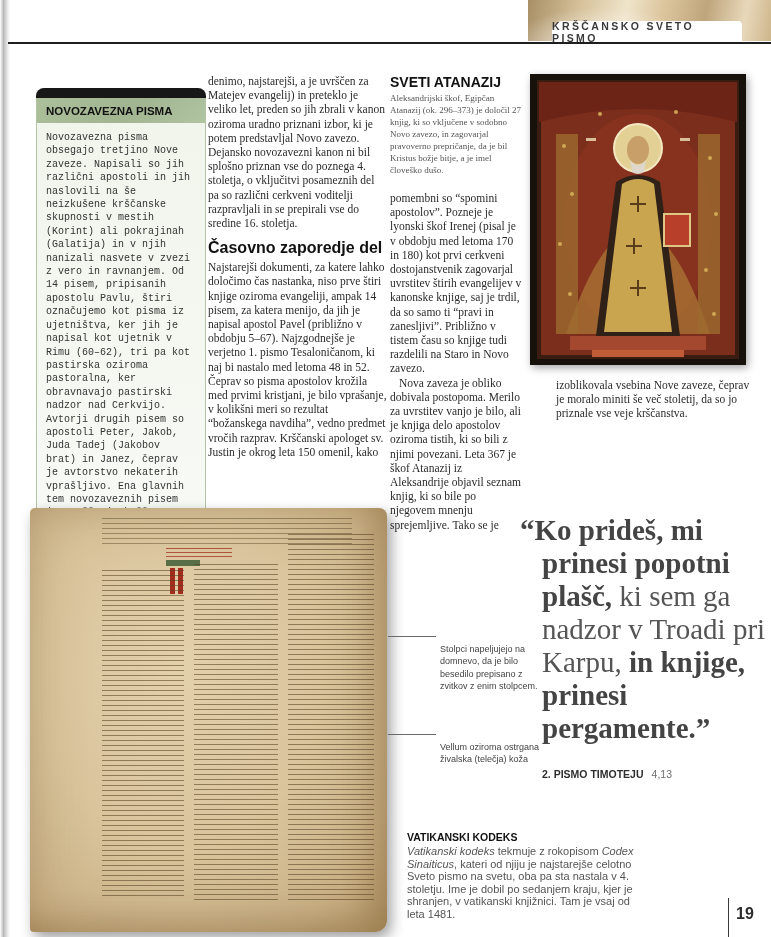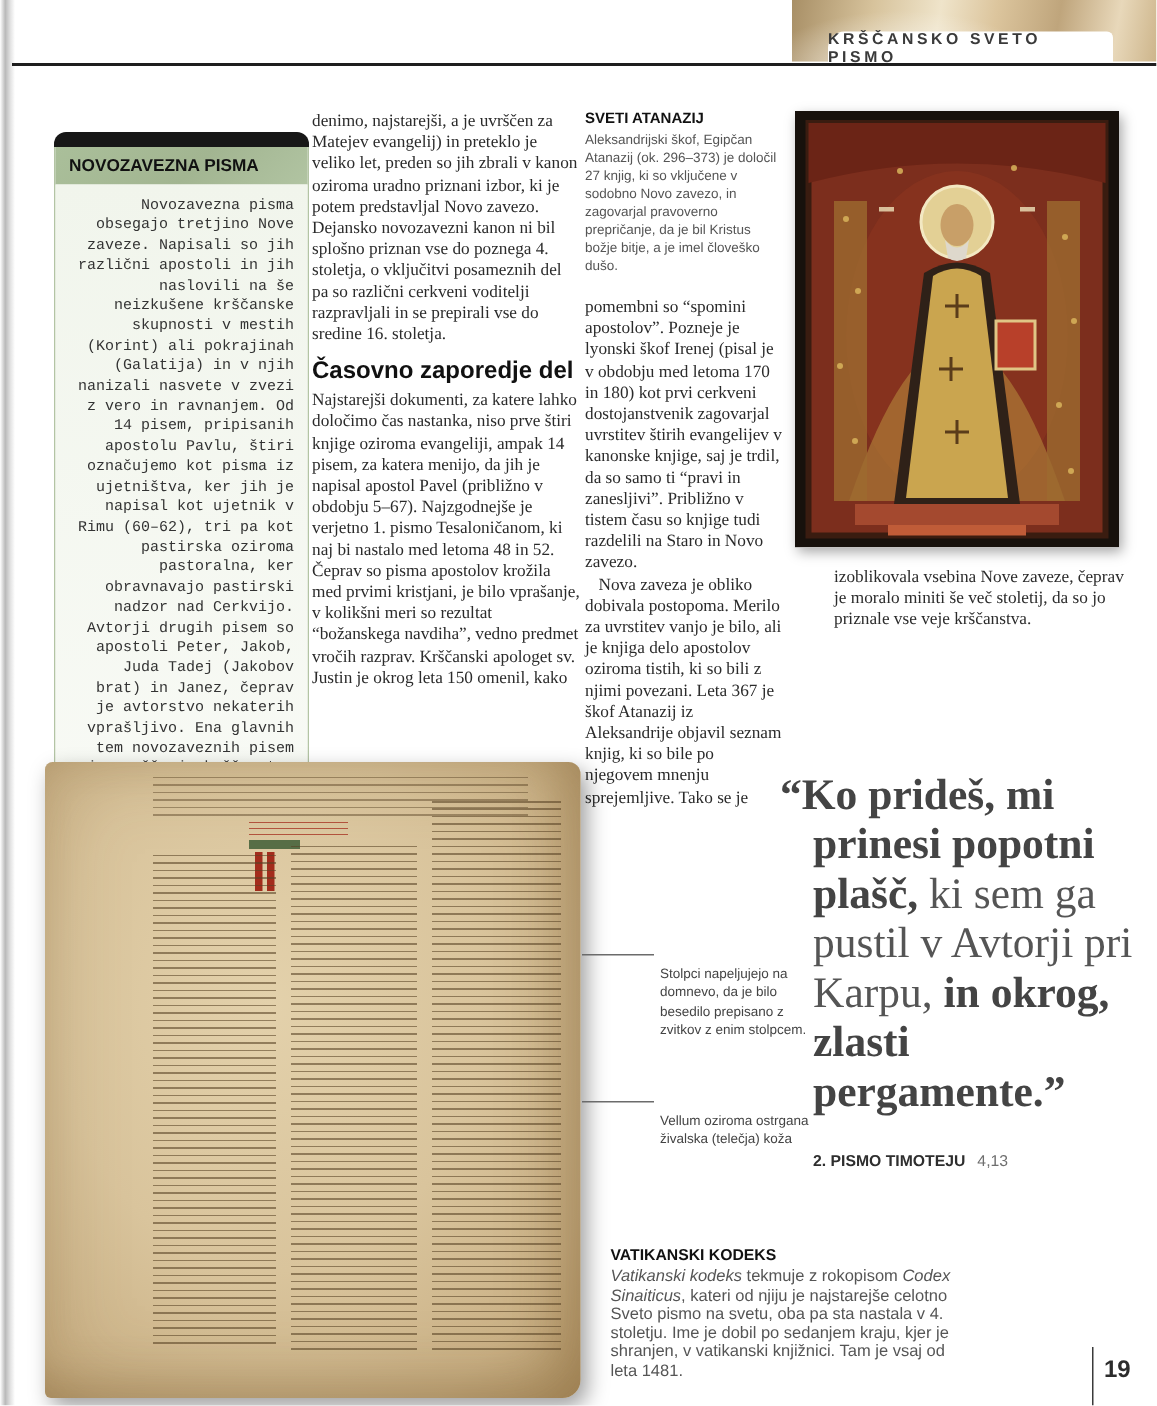--- a/index.html
+++ b/index.html
@@ -19,37 +19,37 @@
   }
   .header-label { position:absolute; left:552px; top:21px; width:190px; height:21px;
     background:#ffffff; border-radius:11px 4px 0 0; display:flex; align-items:center;
     justify-content:center; }
   .header-label span { font-size:10.5px; font-weight:bold; letter-spacing:2.4px; color:#3a3a3a; }
   .header-rule { position:absolute; left:8px; top:42px; width:763px; height:2px; background:#1e1e1e; }
 
   
   .sidebar { position:absolute; left:36px; top:88px; width:170px; }
   .sidebar-topbar { height:10px; background:#171717; border-radius:8px 8px 0 0; }
-  .sidebar-frame { border:1px solid #b3c4a4; border-top:none; border-bottom:4px solid #84cc16; background:#fbfcf9;text-align:right; }
+  .sidebar-frame { border:1px solid #b3c4a4; border-top:none; border-bottom:4px solid #84cc16; background:#fbfcf9; }
   .sidebar-title { height:25px; background:linear-gradient(135deg,#aabf9a 0%,#a2b591 55%,#b1c4a2 100%);
     display:flex; align-items:center; padding-left:9px; font-size:11.5px; font-weight:bold; color:#111; }
   .sidebar-body { padding:8px 9px 4px 9px; font-size:10px; line-height:13.4px; color:#333;
     background:linear-gradient(to bottom,#f1f5ec, #f8faf5);font-family:Liberation Mono, monospace; }
   .bust-area { position:relative; height:152px; background:#fdfdfc; overflow:hidden; }
   .bust-caption { position:absolute; right:12px; bottom:8px; font-size:8px; font-weight:bold;
     letter-spacing:.6px; color:#2d2d2d; }
 
   
   .serif { font-family:"Liberation Serif", serif; font-size:11.5px; line-height:14.2px; color:#2b2b2b; }
   .col-middle { position:absolute; left:208px; top:74px; width:180px; }
   .col-middle h3 { font-family:"Liberation Sans", sans-serif; font-size:16px; font-weight:bold;
     color:#111; margin:9px 0 3px 0; }
   .col-right { position:absolute; left:390px; top:74px; width:132px; }
-  .fact-title { font-size:10px; font-weight:bold; color:#111; margin-bottom:2px; }
-  .fact-body { font-size:9px; line-height:12px; color:#555; }
+  .fact-title { font-size:14px; font-weight:bold; color:#111; margin-bottom:2px; }
+  .fact-body { font-size:9px; line-height:12px; color:#555;font-family:Liberation Serif, serif; }
   .col-right .serif { margin-top:15px; }
   .col-right .serif.indent { margin-top:0; text-indent:9px; }
 
   
   .icon-image { position:absolute; left:530px; top:74px; width:216px; height:291px;
     box-shadow:2px 3px 8px rgba(0,0,0,.35); }
   .icon-para { position:absolute; left:556px; top:378px; width:200px; }
 
   
   .ms { position:absolute; left:30px; top:508px; width:357px; height:424px;
@@ -203,21 +203,21 @@
     <div class="ms-line ms-c2"></div>
     <div class="ms-line ms-c3"></div>
   </div>
 
   <span class="callout-line co1-line"></span>
   <p class="callout co1-text">Stolpci napeljujejo na domnevo, da je bilo besedilo prepisano z zvitkov z enim stolpcem.</p>
   <span class="callout-line co2-line"></span>
   <p class="callout co2-text">Vellum oziroma ostrgana živalska (telečja) koža</p>
 
   <div class="quote">
-    <p><span class="q-bold">“Ko prideš, mi prinesi popotni plašč, </span><span class="q-light">ki sem ga pustil v Avtorji pri Karpu, </span><span class="q-bold">in okrog, zlasti pergamente.”</span></p>
+    <p><span class="q-bold">“Ko prideš, mi prinesi popotni plašč, </span><span class="q-light">ki sem ga nadzor v Troadi pri Karpu, </span><span class="q-bold">in knjige, prinesi pergamente.”</span></p>
     <div class="quote-attr">
       <span class="attr-bold">2. PISMO TIMOTEJU</span>
       <span class="attr-ref">4,13</span>
     </div>
   </div>
 
   <div class="codex-caption">
     <h4>VATIKANSKI KODEKS</h4>
     <p><i>Vatikanski kodeks</i><span> tekmuje z rokopisom </span><i>Codex Sinaiticus</i><span>, kateri od njiju je najstarejše celotno Sveto pismo na svetu, oba pa sta nastala v 4. stoletju. Ime je dobil po sedanjem kraju, kjer je shranjen, v vatikanski knjižnici. Tam je vsaj od leta 1481.</span></p>
   </div>

